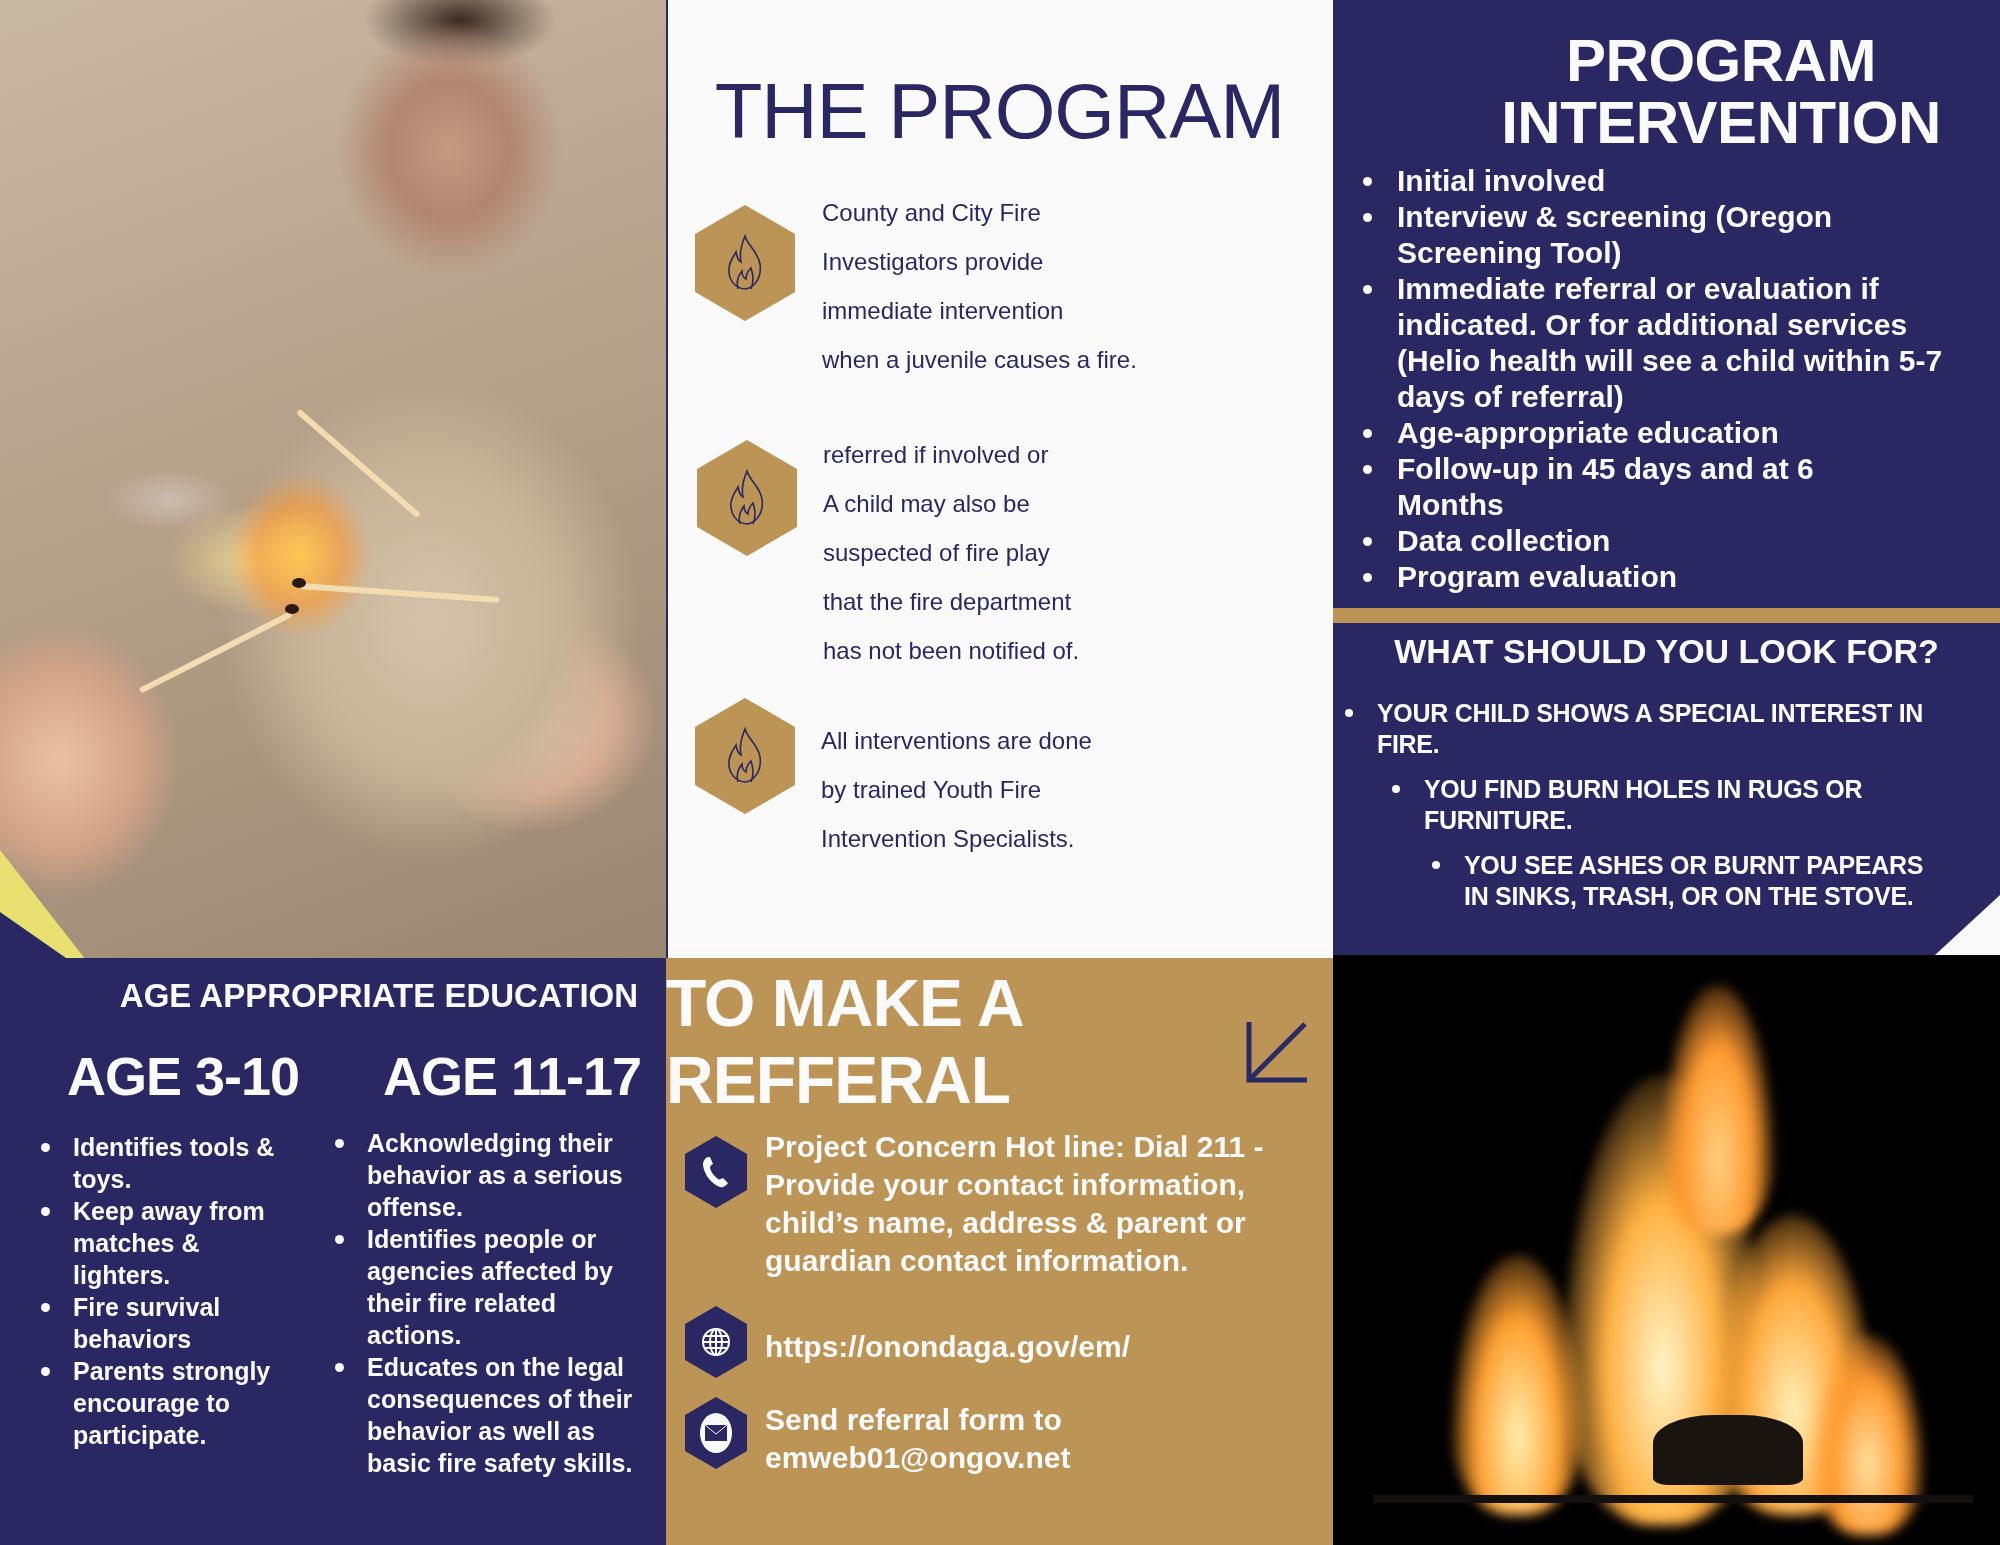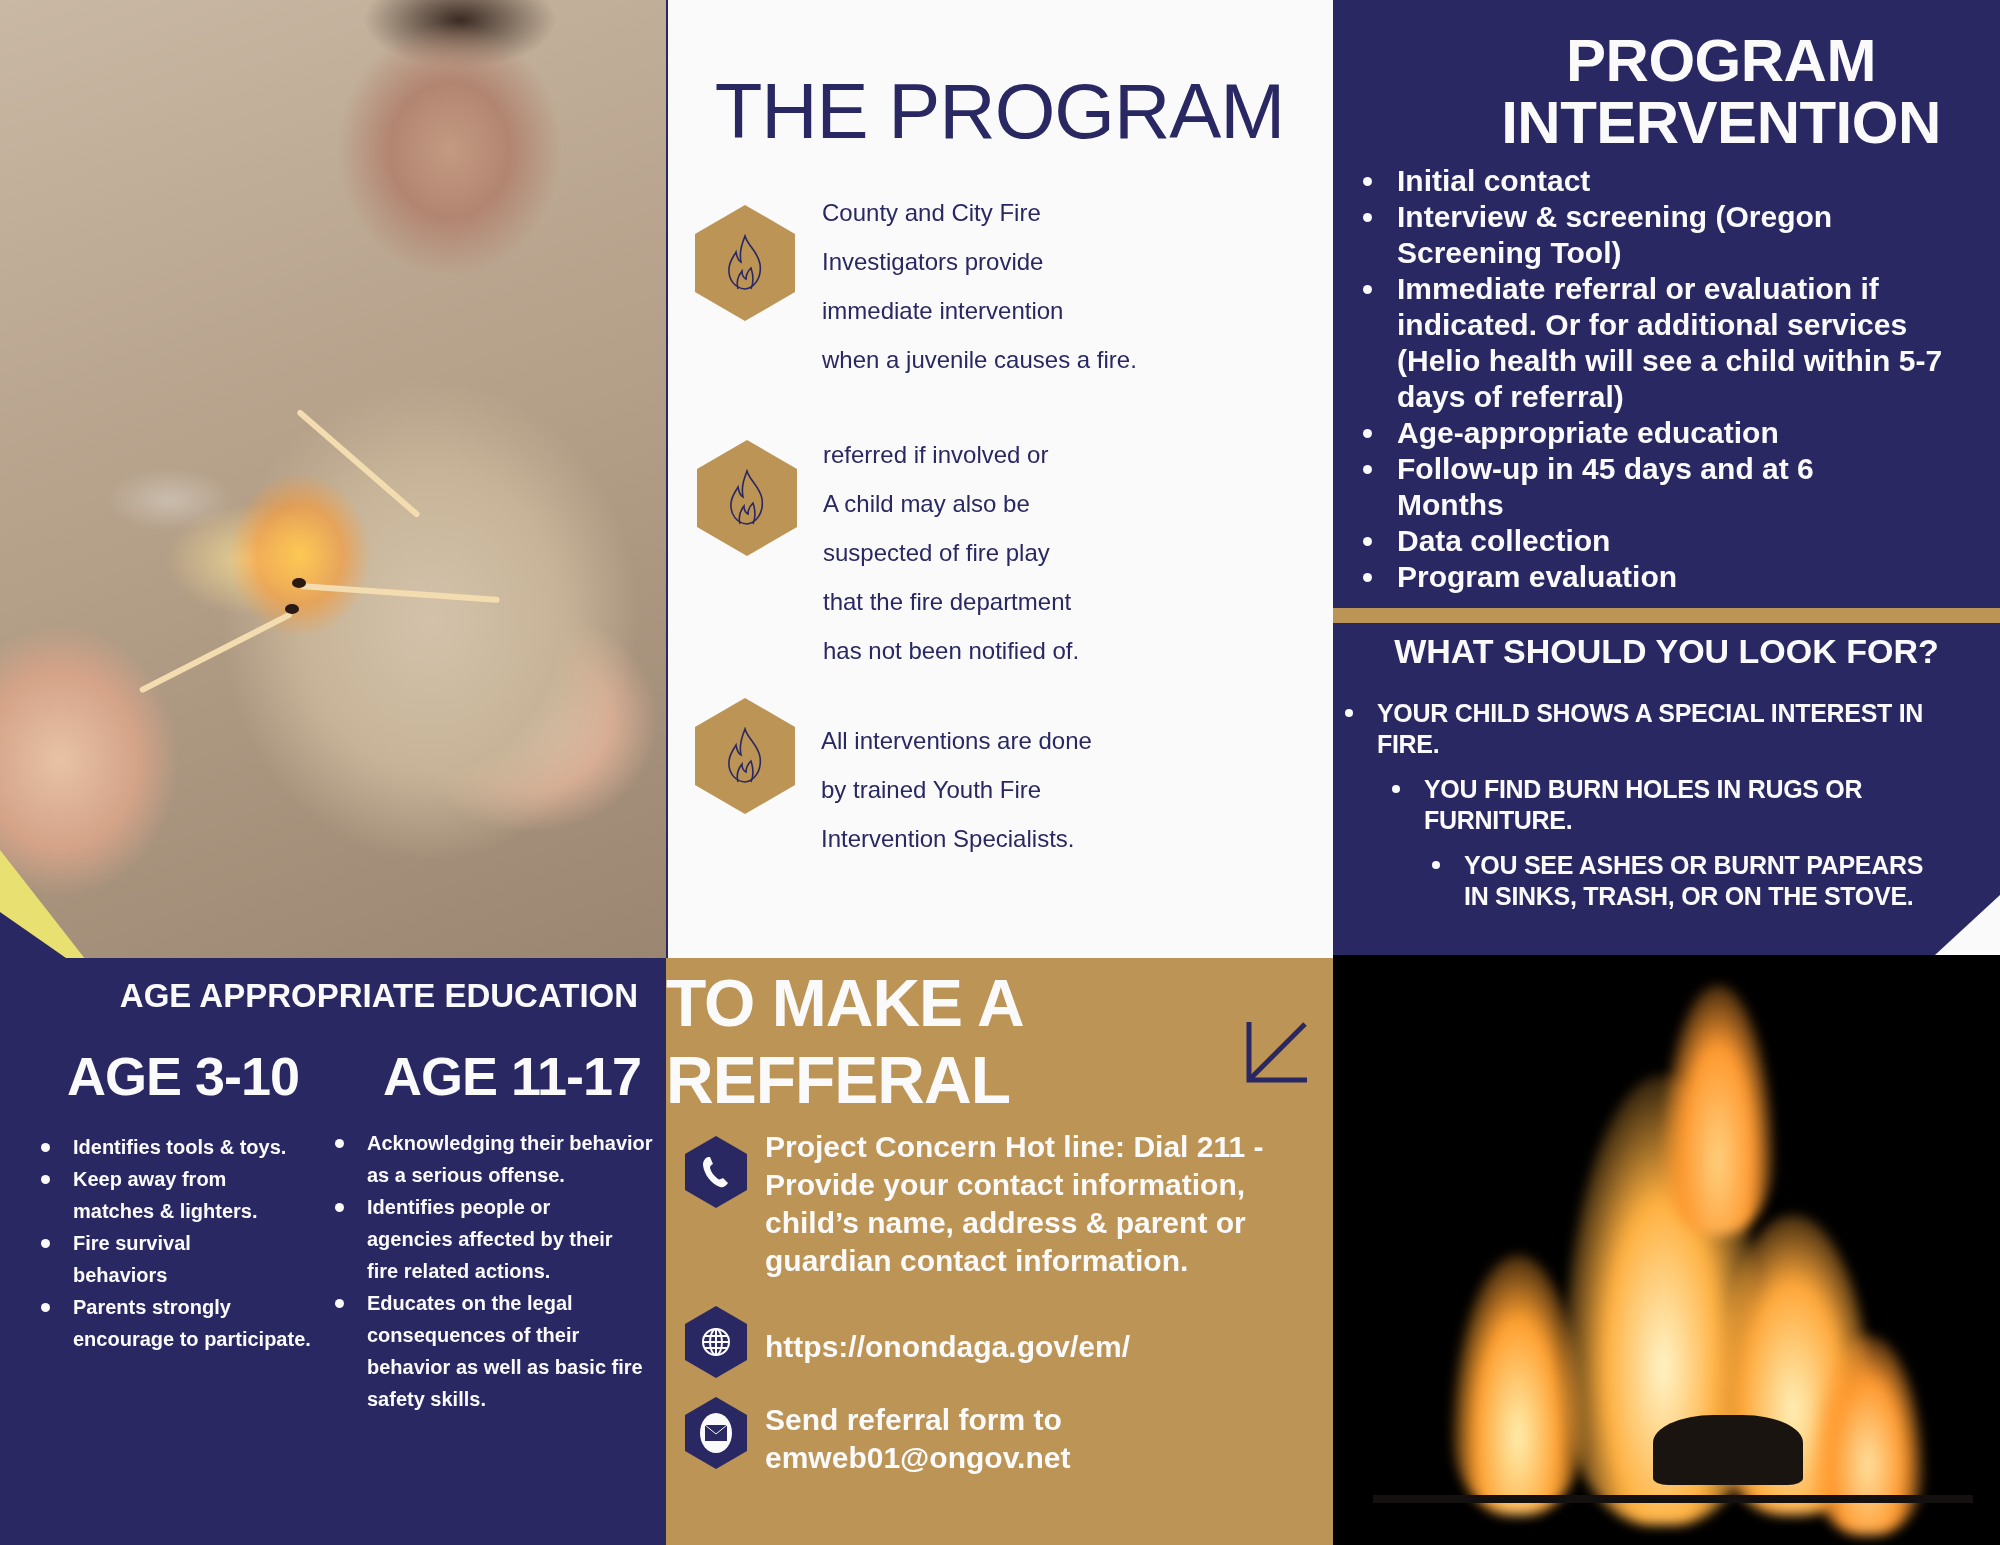--- a/index.html
+++ b/index.html
@@ -79,21 +79,21 @@
   .lookfor-item { position: absolute; color: #fafafa; font-weight: 800; font-size: 25px; line-height: 31px; text-transform: uppercase; letter-spacing: -0.3px; }
   .lookfor-item::before { content: ""; position: absolute; left: -32px; top: 11px; width: 8px; height: 8px; border-radius: 50%; background: #fafafa; }
 
   
   .flame { position: absolute; border-radius: 50% 50% 45% 45% / 70% 70% 30% 30%; filter: blur(6px); }
 
   
   #age-title { left: 0; top: 977px; width: 758px; text-align: center; font-size: 33px; font-weight: 800; color: #fafafa; }
   .age-col-title { position: absolute; top: 1045px; font-size: 54px; font-weight: 900; color: #fafafa; letter-spacing: -1px; }
   .age-list { position: absolute; top: 1128px; }
-  .age-list li { font-size: 20px; font-weight: 700; line-height: 32px; color: #fafafa; padding-left: 35px; }
+  .age-list li { font-size: 25px; font-weight: 700; line-height: 32px; color: #fafafa; padding-left: 35px; }
   .age-list li::before { width: 9px; height: 9px; left: 3px; top: 12px; }
 
   
   #referral-title { left: 666px; top: 965px; width: 667px; text-align: left; font-size: 66px; font-weight: 900; line-height: 77px; color: #fafafa; letter-spacing: -1px; }
   .referral-text { position: absolute; color: #fafafa; font-weight: 700; font-size: 30px; line-height: 38px; }
 </style>
 </head>
 <body>
 
 <div id="photo-boy" class="abs">
@@ -149,21 +149,21 @@
 </div>
 
 <div id="panel-right-top" class="abs"></div>
 
 <h2 id="intervention-title" class="abs white">
   <div>PROGRAM</div>
   <div>INTERVENTION</div>
 </h2>
 
 <ul id="intervention-list" class="abs bullets">
-  <li>Initial contact</li>
+  <li>Initial involved</li>
   <li style="width:560px;">Interview &amp; screening (Oregon Screening Tool)</li>
   <li style="width:620px;">Immediate referral or evaluation if indicated. Or for additional services (Helio health will see a child within 5-7 days of referral)</li>
   <li>Age-appropriate education</li>
   <li style="width:520px;">Follow-up in 45 days and at 6 Months</li>
   <li>Data collection</li>
   <li>Program evaluation</li>
 </ul>
 
 <div id="gold-divider" class="abs"></div>
 

